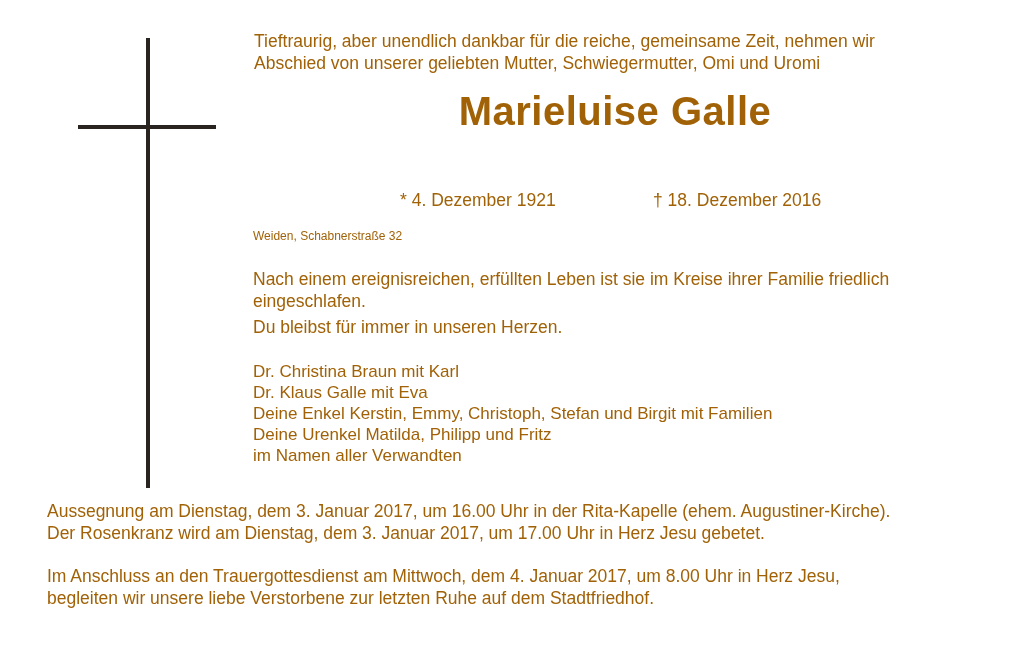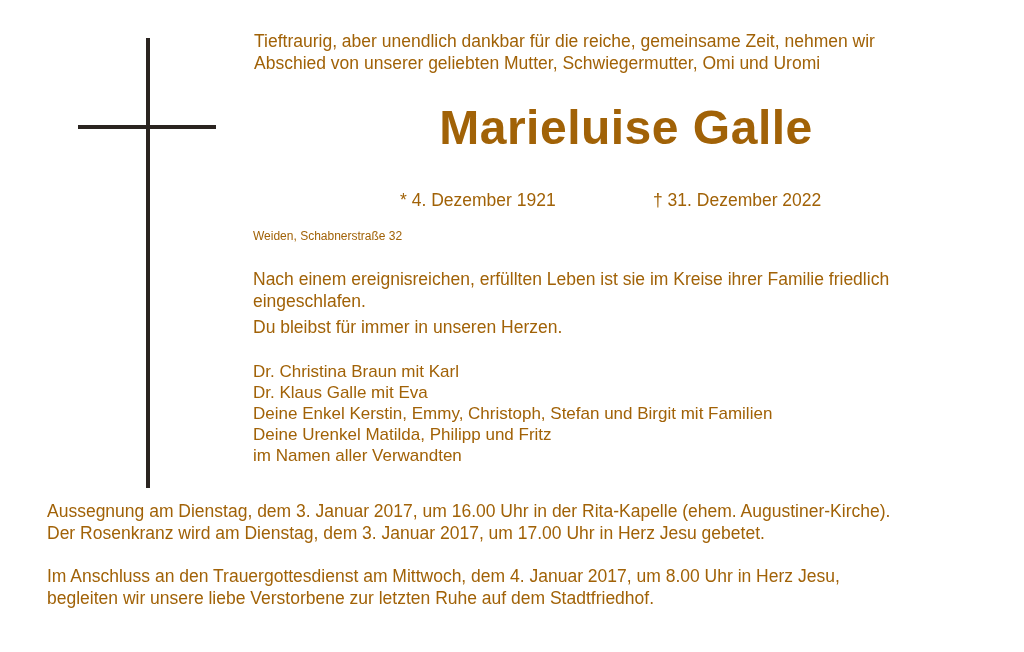--- a/index.html
+++ b/index.html
@@ -37,23 +37,23 @@
     position: absolute;
     left: 254px; top: 30px;
     width: 730px;
     font-size: 17.5px;
     line-height: 22px;
   }
   .name {
     position: absolute;
     left: 256px; top: 88px;
     width: 716px;
-    margin: 12px;
+    margin: 1px;
     text-align: center;
-    font-size: 48px;
+    font-size: 40px;
     font-weight: 600;
     letter-spacing: 0.5px;
   }
   .maiden {
     position: absolute;
     left: 256px; top: 158px;
     width: 716px;
     text-align: center;
     font-size: 16.5px;
   }
@@ -118,21 +118,21 @@
   </div>
 
   <div class="intro pre">Tieftraurig, aber unendlich dankbar für die reiche, gemeinsame Zeit, nehmen wir
 Abschied von unserer geliebten Mutter, Schwiegermutter, Omi und Uromi</div>
 
   <h1 class="name">Marieluise Galle</h1>
 
 
   <div class="birth-date">* 4. Dezember 1921</div>
 
-  <div class="death-date">† 31. Dezember 2022</div>
+  <div class="death-date">† 18. Dezember 2016</div>
 
   <div class="address">Weiden, Schabnerstraße 32</div>
 
   <div class="passing pre">Nach einem ereignisreichen, erfüllten Leben ist sie im Kreise ihrer Familie friedlich
 eingeschlafen.</div>
 
   <div class="remembrance">Du bleibst für immer in unseren Herzen.</div>
 
   <div class="mourners">
     <div>Dr. Christina Braun mit Karl</div>

